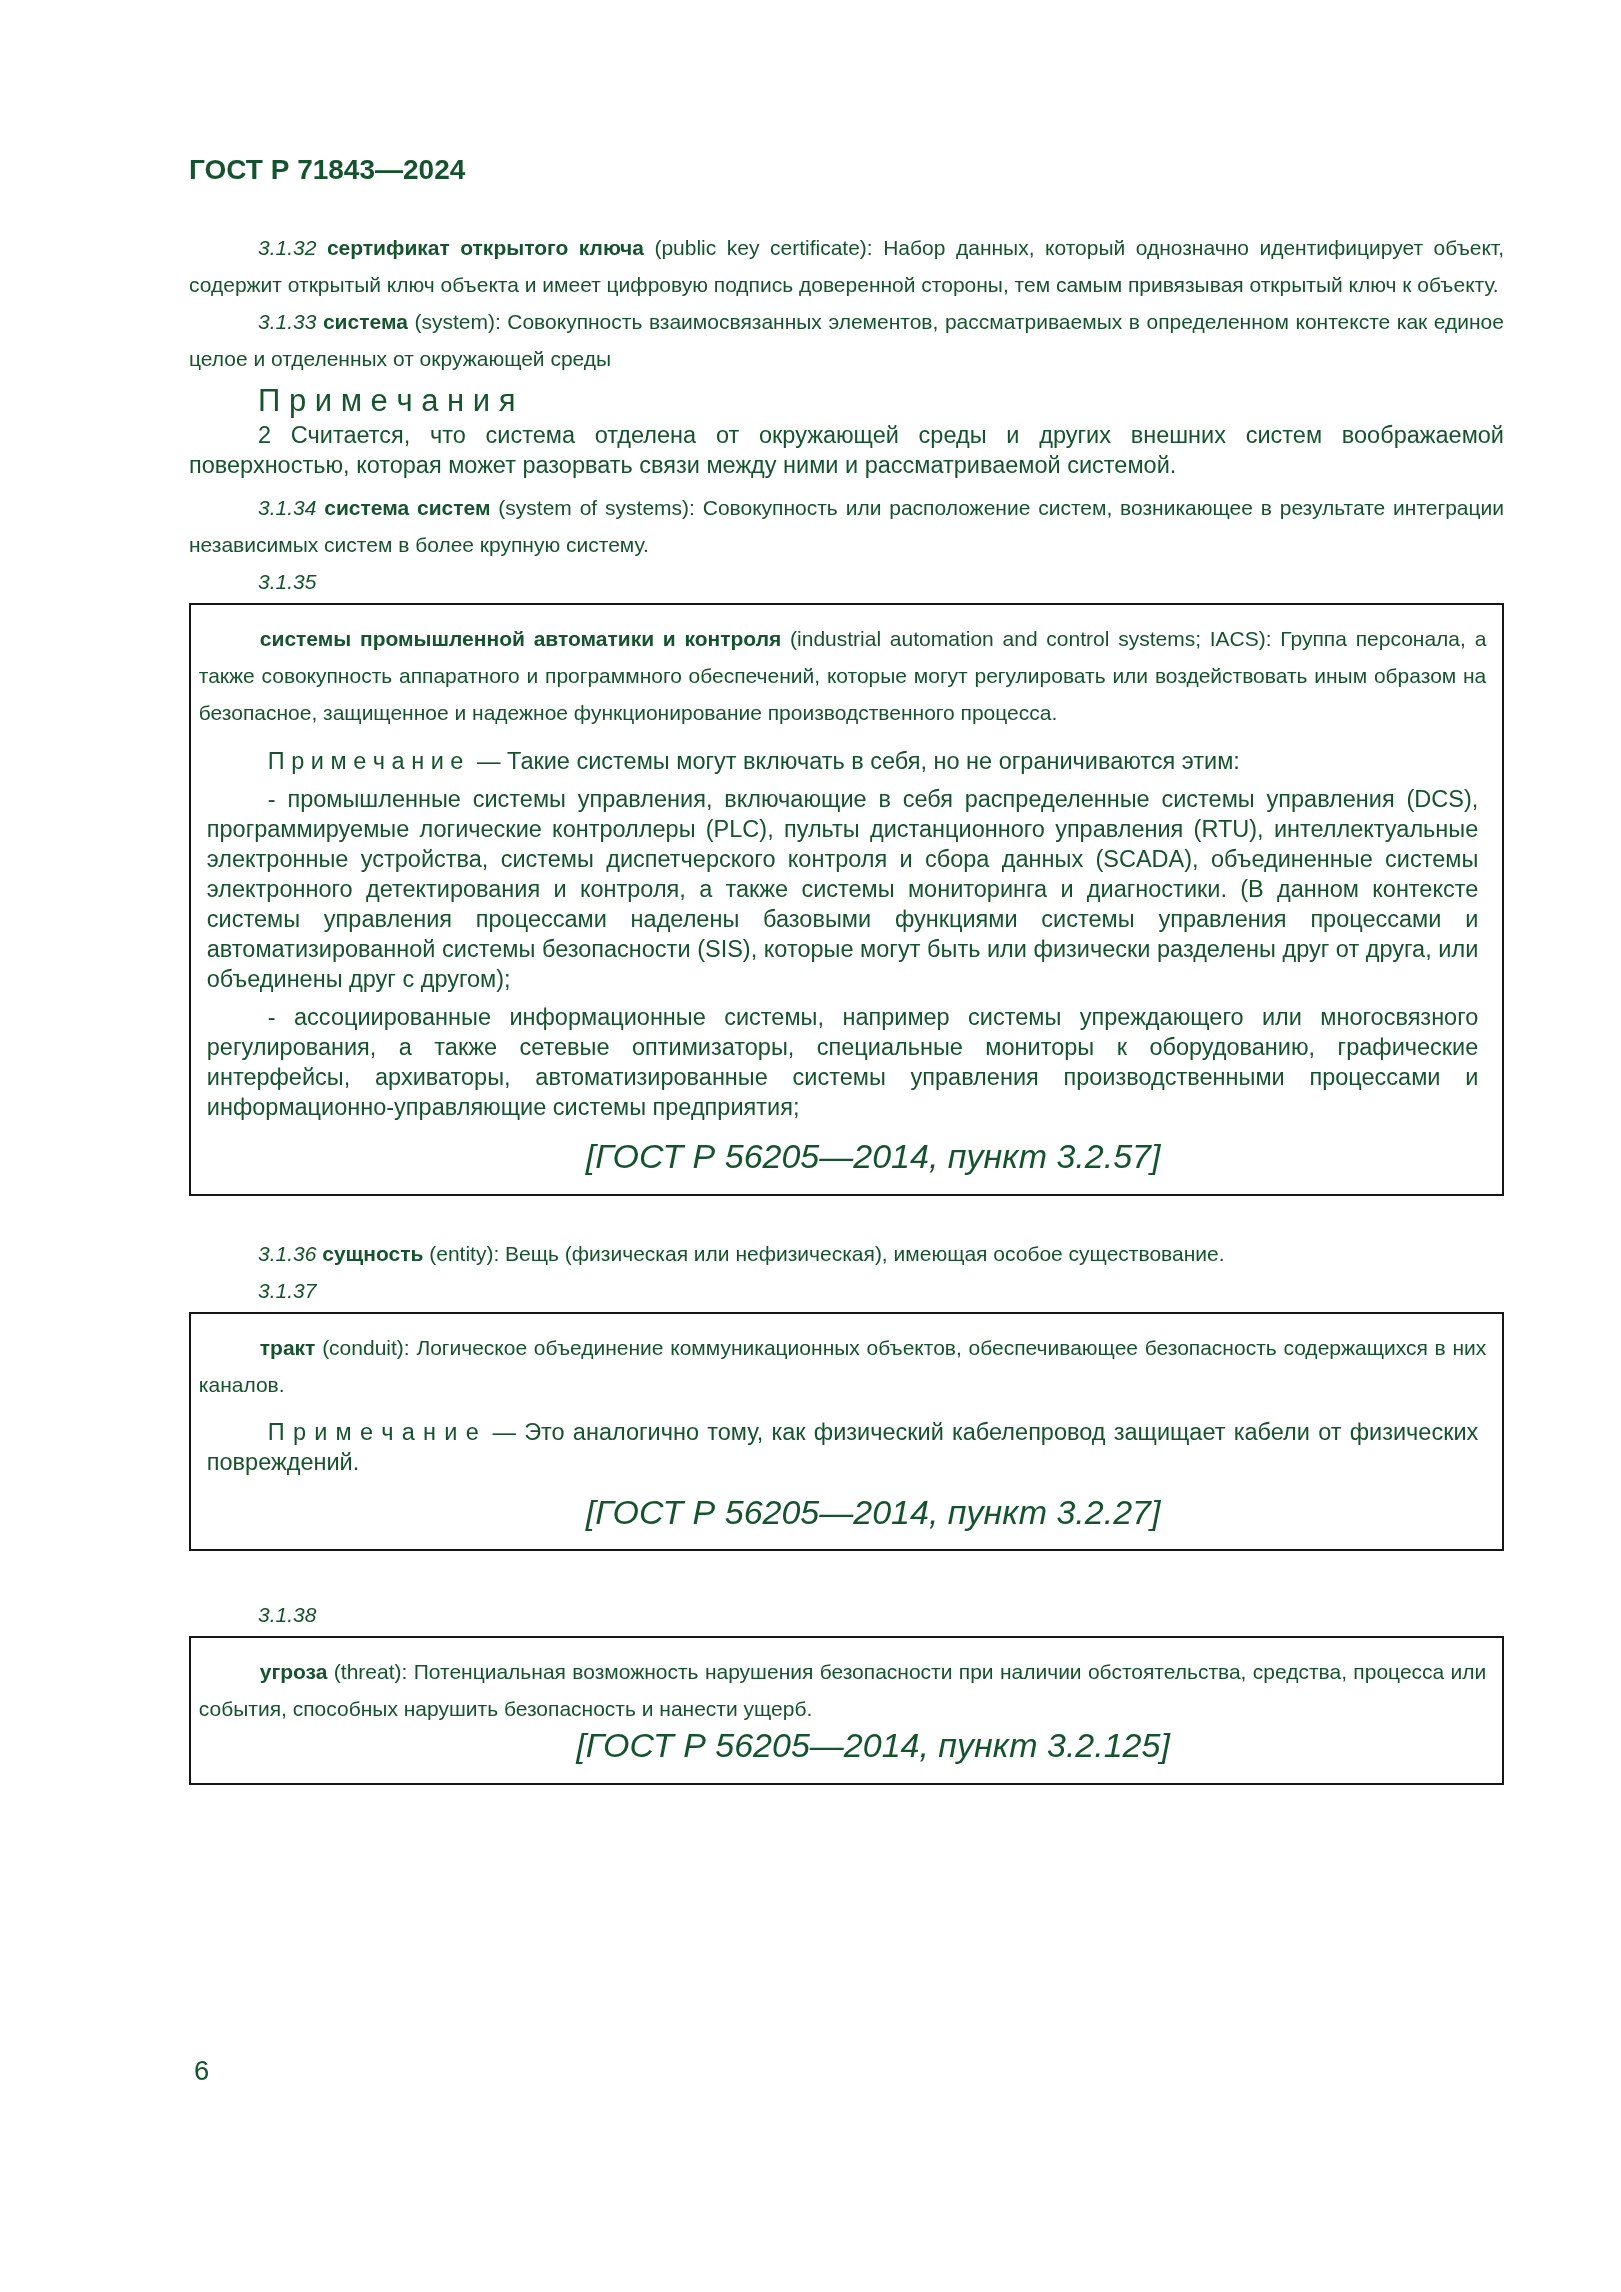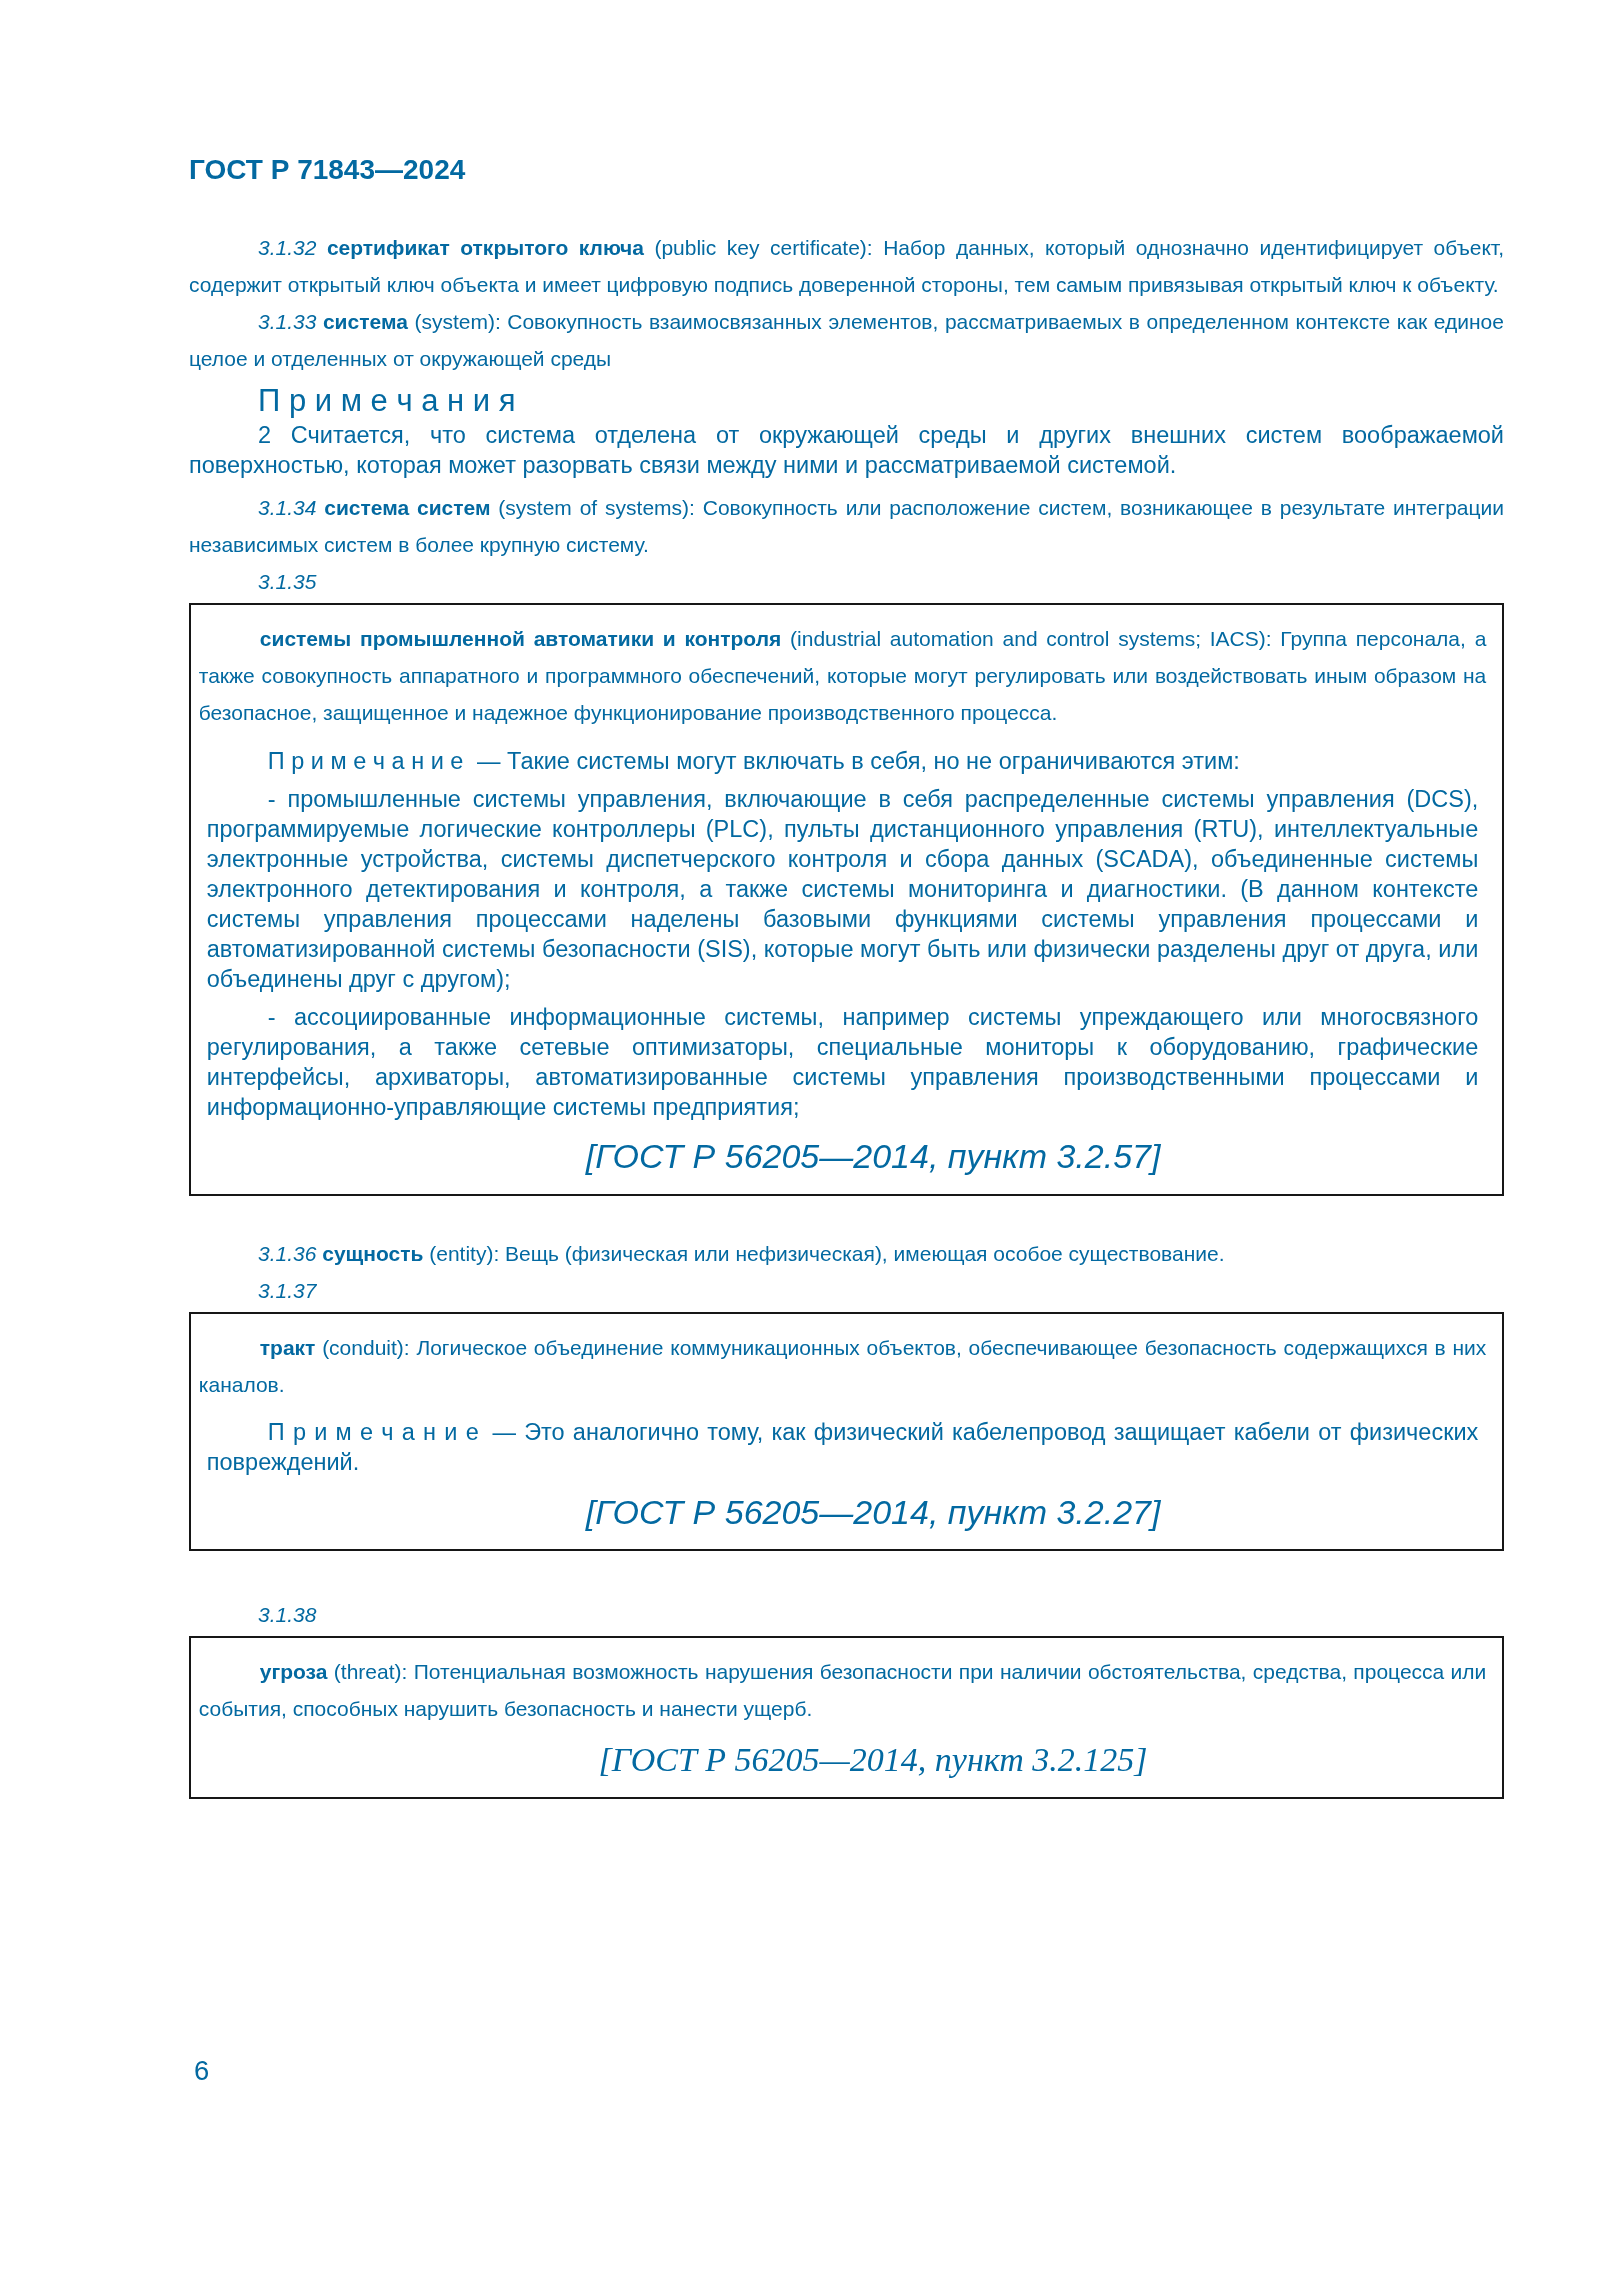--- a/index.html
+++ b/index.html
@@ -1,21 +1,21 @@
 <!DOCTYPE html>
 <html lang="ru"><head>
 <meta charset="utf-8">
 <style>
   html, body { margin: 0; padding: 0; background: #ffffff; }
   .page {
     position: relative;
     width: 1621px;
     height: 2126px;
     background: #ffffff;
-    color: #0369a1;
+    color: #14532d;
     font-family: "Liberation Sans", sans-serif;
     box-sizing: border-box;
     padding: 155px 117px 0 189px;
     overflow: hidden;
   }
   .running-head {
     font-size: 28px;
     font-weight: bold;
     line-height: 29px;
     margin: 0 0 45px 0;
@@ -54,21 +54,21 @@
   .defbox .box-note-head { margin-top: 14.7px; }
   .note-dash { margin-left: 13.7px; }
   .citation {
     font-size: 34px;
     line-height: 33px;
     font-style: italic;
     text-indent: 61px;
     text-align: center;
     margin: 18.6px 0 0 0;
   }
-  .citation-tight { margin-top: 16px; font-family: Liberation Serif, serif; }
+  .citation-tight { margin-top: 2px; }
   .box-mb-lg { margin-bottom: 45px; }
   .box-mb-none { margin-bottom: 0; }
   .page-number {
     position: absolute;
     left: 194px;
     top: 2056px;
     font-size: 27.4px;
     line-height: 29px;
   }
 </style>

